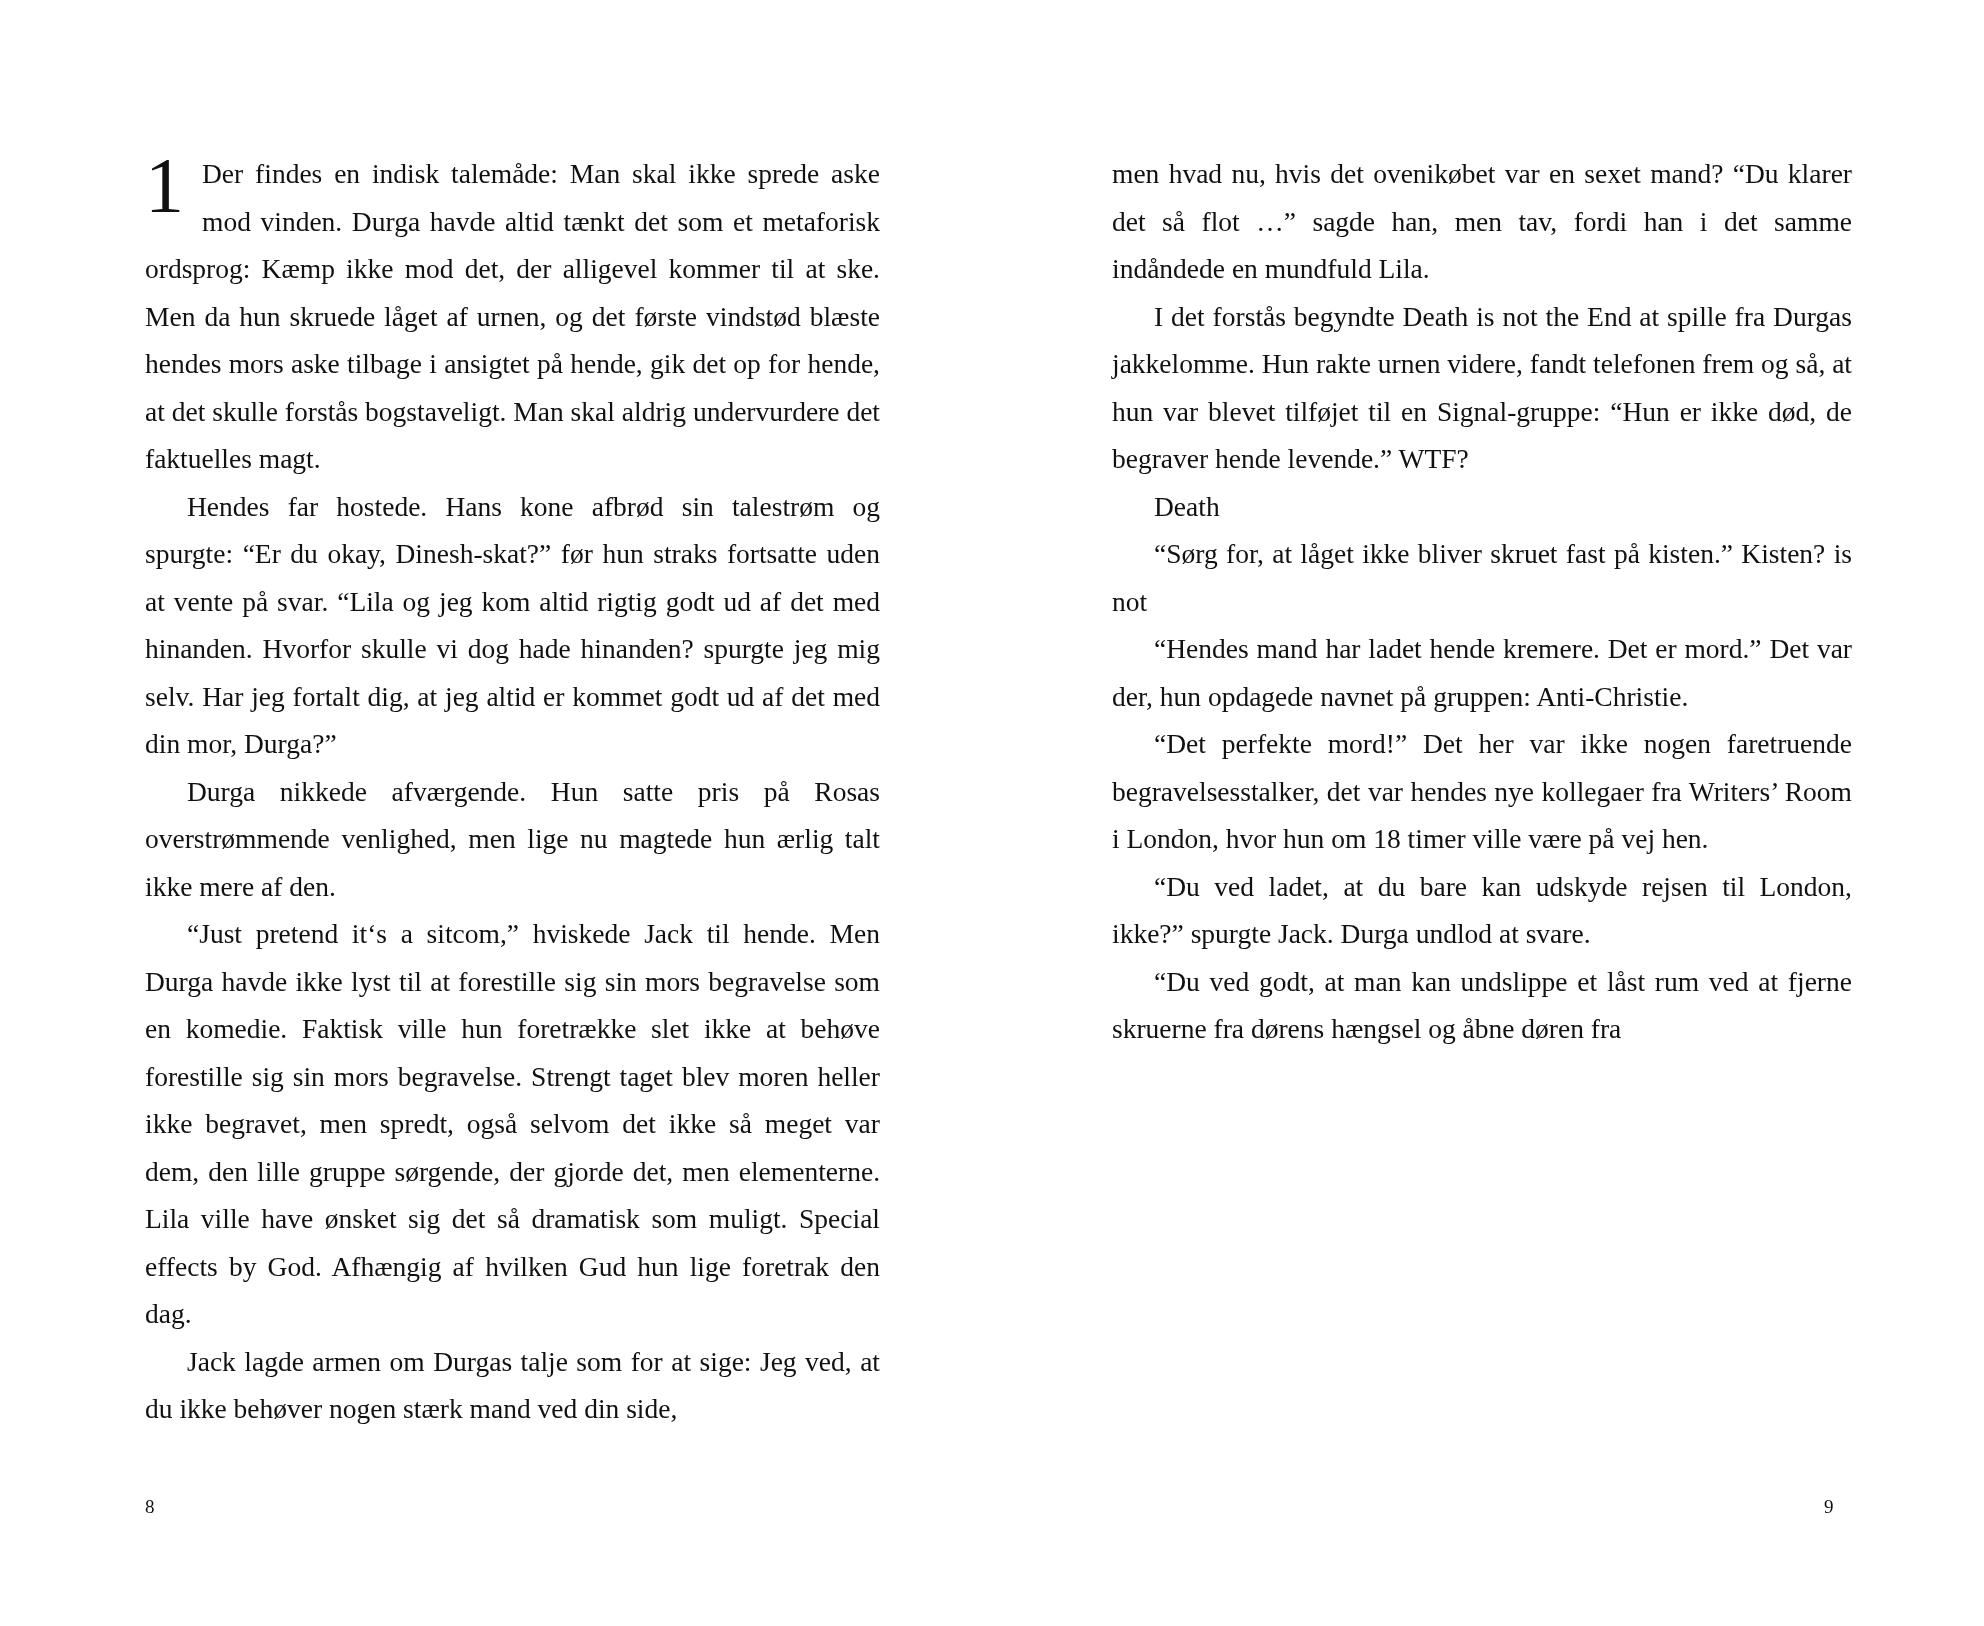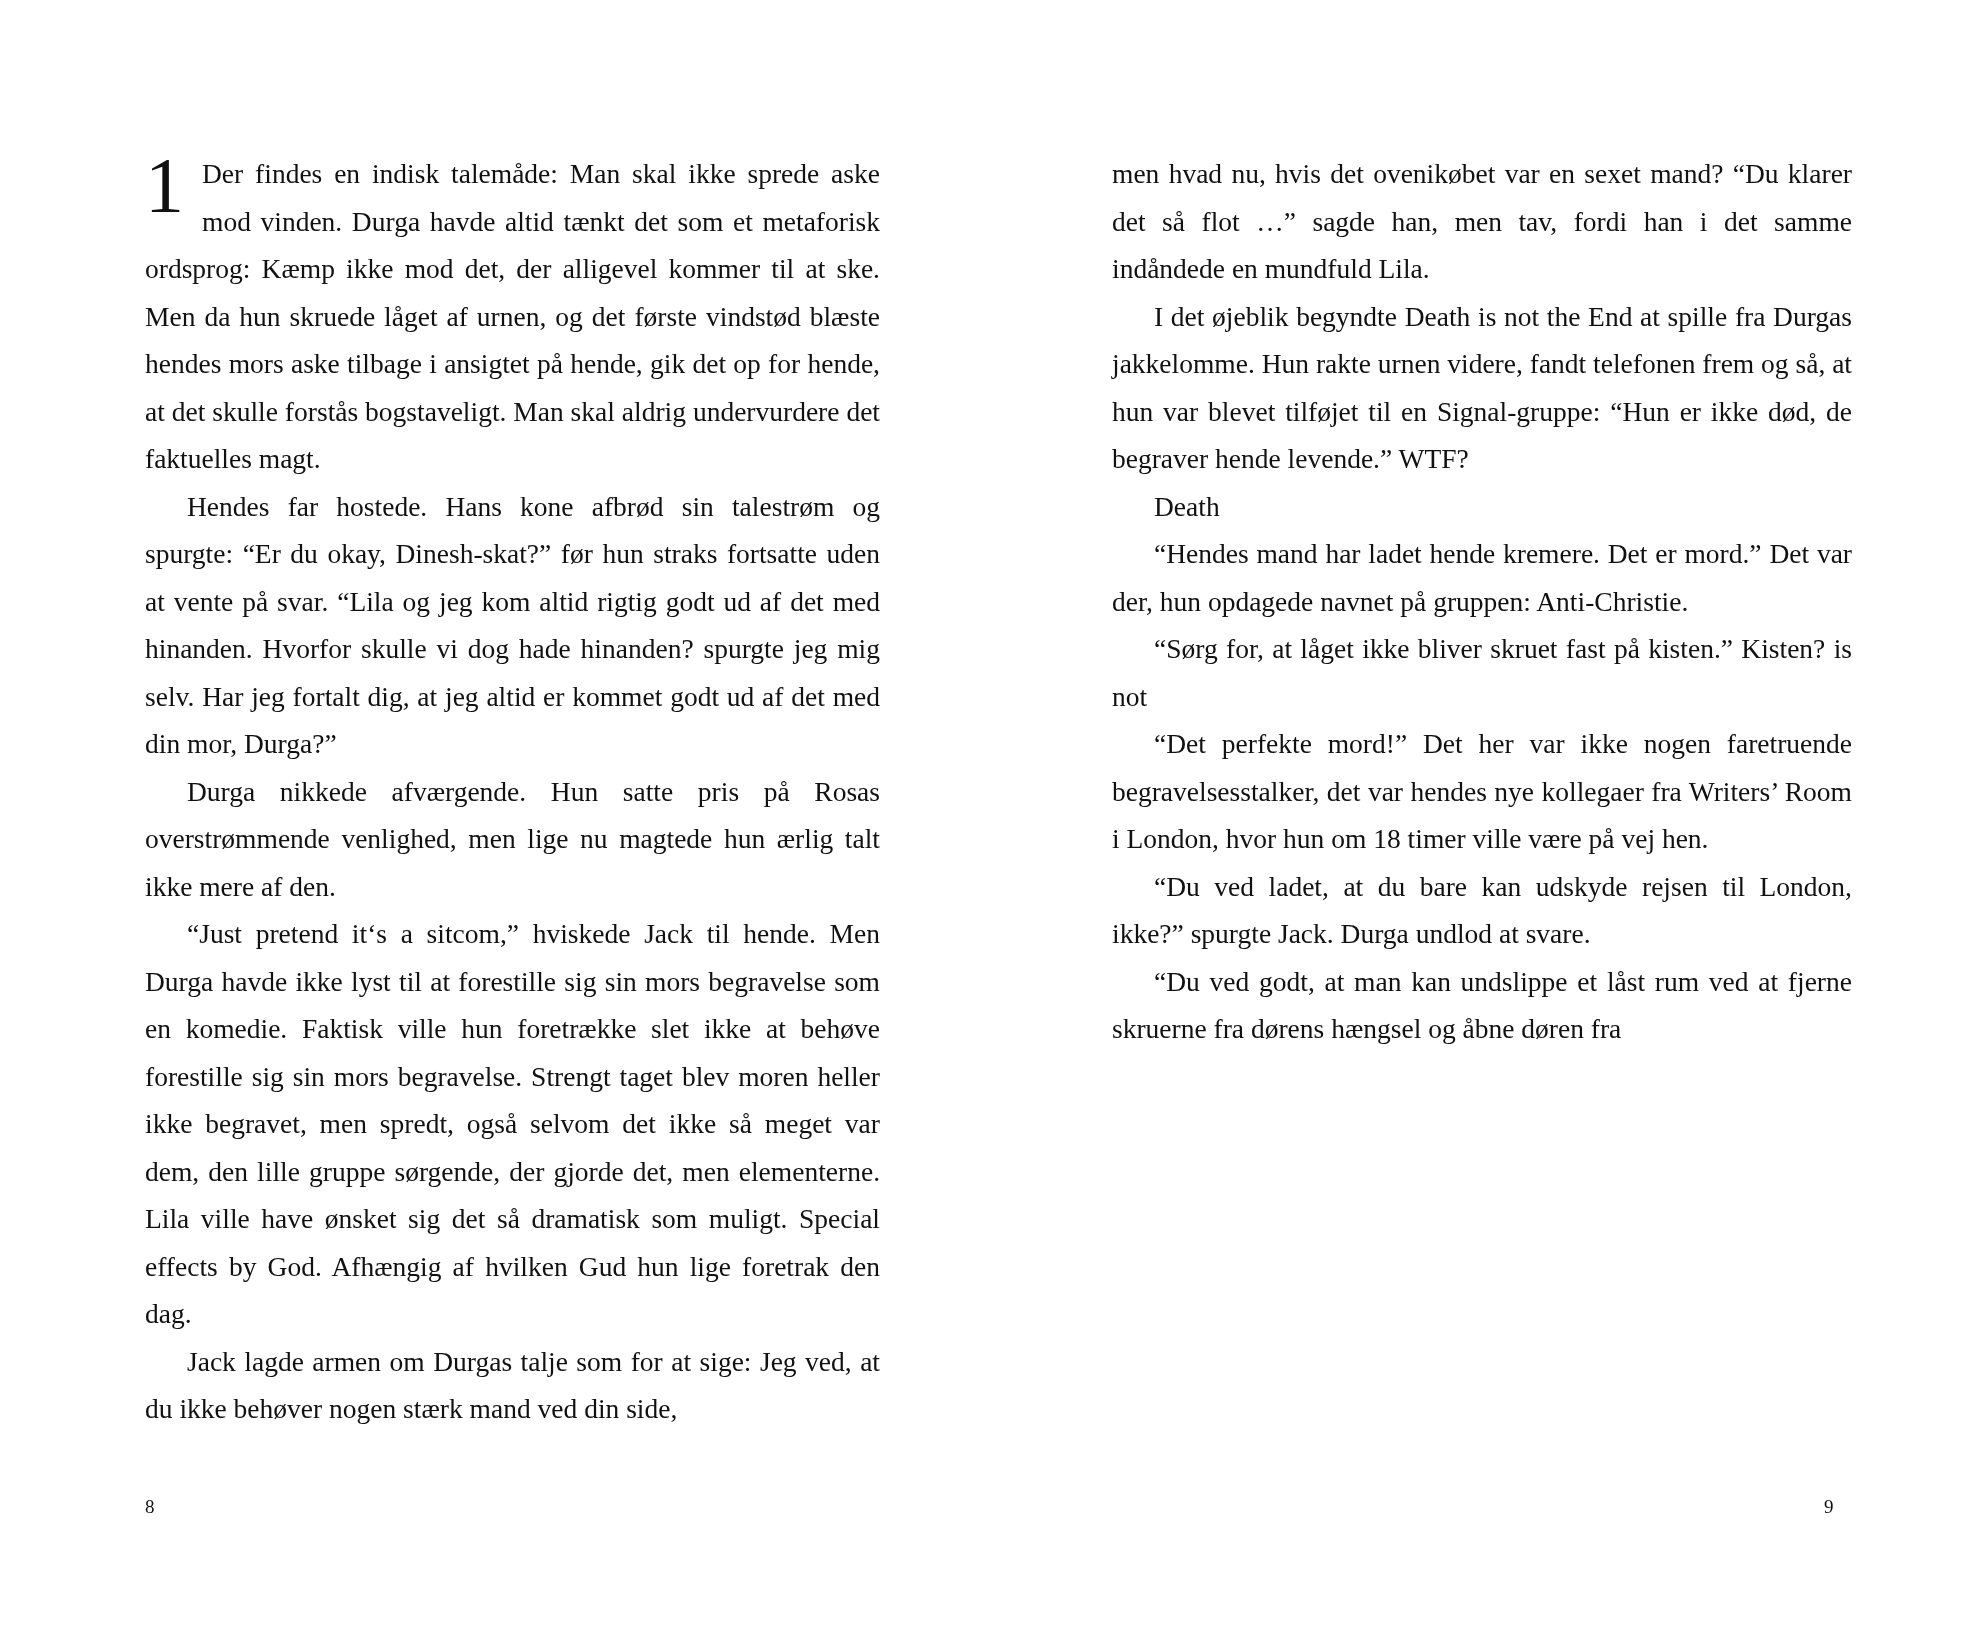--- a/index.html
+++ b/index.html
@@ -86,24 +86,24 @@
       <p><span><span>Durga nikkede afværgende. Hun satte pris på Rosas overstrømmende venlighed, men lige nu magtede hun ærlig talt ikke mere af den.</span></span></p>
       <p><span><span>“Just pretend it‘s a sitcom,” hviskede Jack til hende. Men Durga havde ikke lyst til at forestille sig sin mors begravelse som en komedie. Faktisk ville hun foretrække slet ikke at behøve forestille sig sin mors begravelse. Strengt taget blev moren heller ikke begravet, men spredt, også selvom det ikke så meget var dem, den lille gruppe sørgende, der gjorde det, men elementerne. Lila ville have ønsket sig det så dramatisk som muligt. Special effects by God. Afhængig af hvilken Gud hun lige foretrak den dag.</span></span></p>
       <p><span><span>Jack lagde armen om Durgas talje som for at sige: Jeg ved, at du ikke behøver nogen stærk mand ved din side,</span></span></p>
     </div>
     <div class="folio folio-left">8</div>
   </div>
 
   <div class="page page-right">
     <div class="textblock">
       <p class="first"><span><span>men hvad nu, hvis det ovenikøbet var en sexet mand? “Du klarer det så flot …” sagde han, men tav, fordi han i det samme indåndede en mundfuld Lila.</span></span></p>
-      <p><span><span>I det øjeblik begyndte </span><span class="it">Death is not the End</span><span> at spille fra Durgas jakkelomme. Hun rakte urnen videre, fandt telefonen frem og så, at hun var blevet tilføjet til en Signal-gruppe: </span><span class="it">“Hun er ikke død, de begraver hende levende.”</span><span> WTF?</span></span></p>
+      <p><span><span>I det forstås begyndte </span><span class="it">Death is not the End</span><span> at spille fra Durgas jakkelomme. Hun rakte urnen videre, fandt telefonen frem og så, at hun var blevet tilføjet til en Signal-gruppe: </span><span class="it">“Hun er ikke død, de begraver hende levende.”</span><span> WTF?</span></span></p>
       <p><span><span class="it">Death</span></span></p>
+      <p><span><span class="it">“Sørg for, at låget ikke bliver skruet fast på kisten.”</span><span> Kisten? </span><span class="it">is not</span></span></p>
       <p><span><span class="it">“Hendes mand har ladet hende kremere. Det er mord.”</span><span> Det var der, hun opdagede navnet på gruppen: </span><span class="it">Anti-Christie.</span></span></p>
-      <p><span><span class="it">“Sørg for, at låget ikke bliver skruet fast på kisten.”</span><span> Kisten? </span><span class="it">is not</span></span></p>
       <p><span><span class="it">“Det perfekte mord!”</span><span> Det her var ikke nogen faretruende begravelsesstalker, det var hendes nye kollegaer fra Writers’ Room i London, hvor hun om 18 timer ville være på vej hen.</span></span></p>
       <p><span><span>“Du ved ladet, at du bare kan udskyde rejsen til London, ikke?” spurgte Jack. Durga undlod at svare.</span></span></p>
       <p><span><span class="it">“Du ved godt, at man kan undslippe et låst rum ved at fjerne skruerne fra dørens hængsel og åbne døren fra</span></span></p>
     </div>
     <div class="folio folio-right">9</div>
   </div>
 
 </div>
 
 </body></html>

